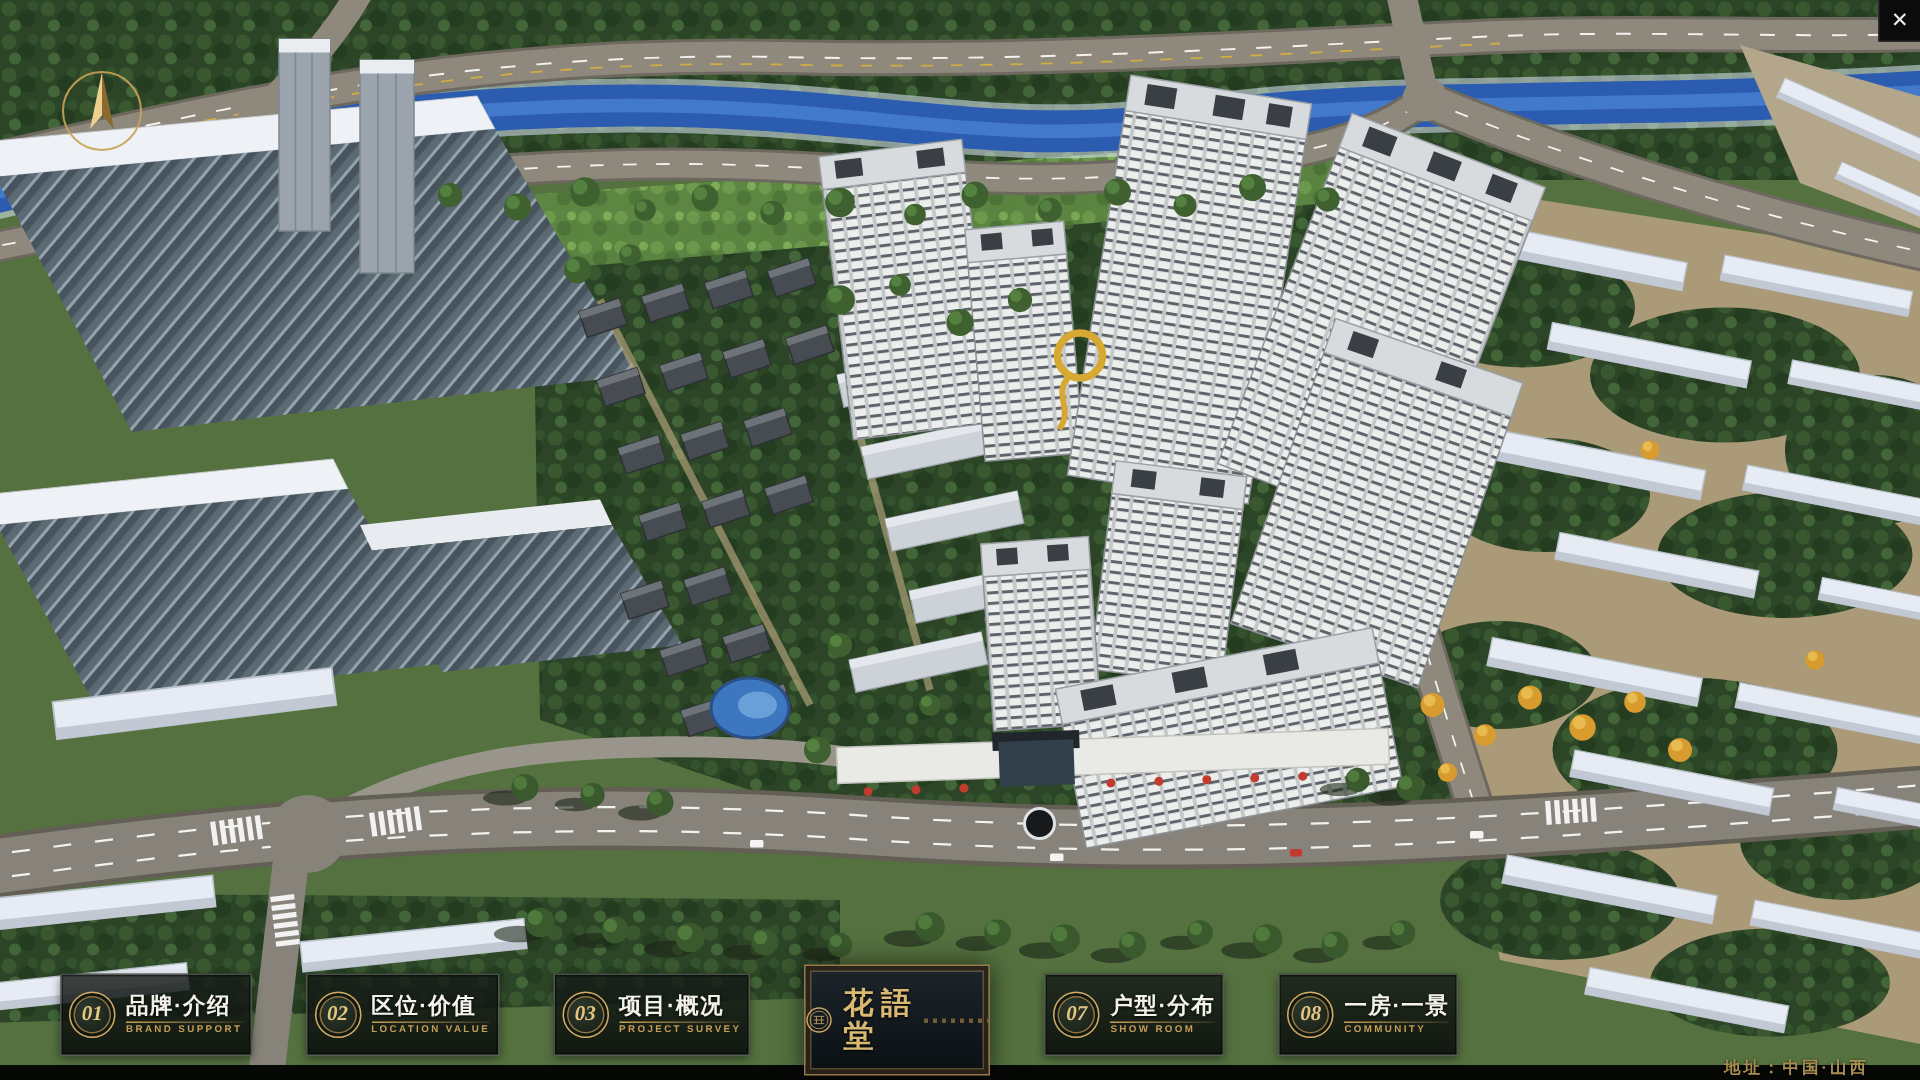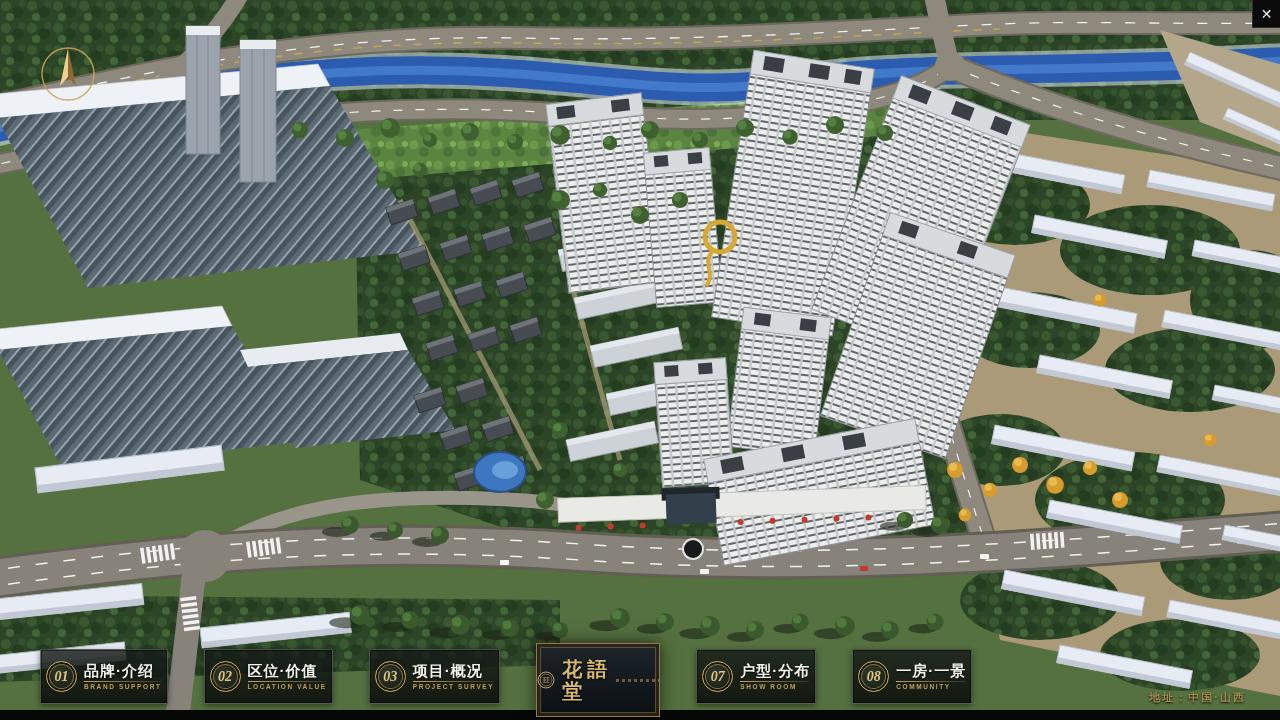--- a/index.html
+++ b/index.html
@@ -37,21 +37,21 @@
         border:1px solid #96794a;
         box-shadow:inset 0 0 0 3px rgba(0,0,0,.55),inset 0 0 0 4px rgba(150,121,74,.55),0 0 16px rgba(0,0,0,.65);
         display:flex;align-items:center;justify-content:center;gap:2px;}
   .seal{width:26px;height:26px;display:block;}
   .logoTitle{color:#d9b972;font:700 20px/22px "Liberation Serif",serif;letter-spacing:5px;
              text-shadow:0 1px 2px #000;padding-left:5px;}
   .logoSub{width:62px;height:3px;opacity:.75;
            background:repeating-linear-gradient(90deg,#8f7340 0 3px,transparent 3px 6px);}
 
   .strip{position:absolute;left:0;right:0;bottom:0;height:10px;background:#060806;z-index:20;}
-  .address{position:absolute;right:34px;bottom:16px;color:#a78d52;z-index:35;
+  .address{position:absolute;right:34px;bottom:1px;color:#a78d52;z-index:35;
            font:700 11px/14px "Liberation Sans",sans-serif;letter-spacing:2px;text-shadow:0 1px 2px #000;}
 </style>
 </head>
 <body>
 
 <div class="stage">
 
   <div class="scene">
   <svg width="1280" height="720" viewBox="0 0 1280 720" xmlns="http://www.w3.org/2000/svg">
     <defs>

